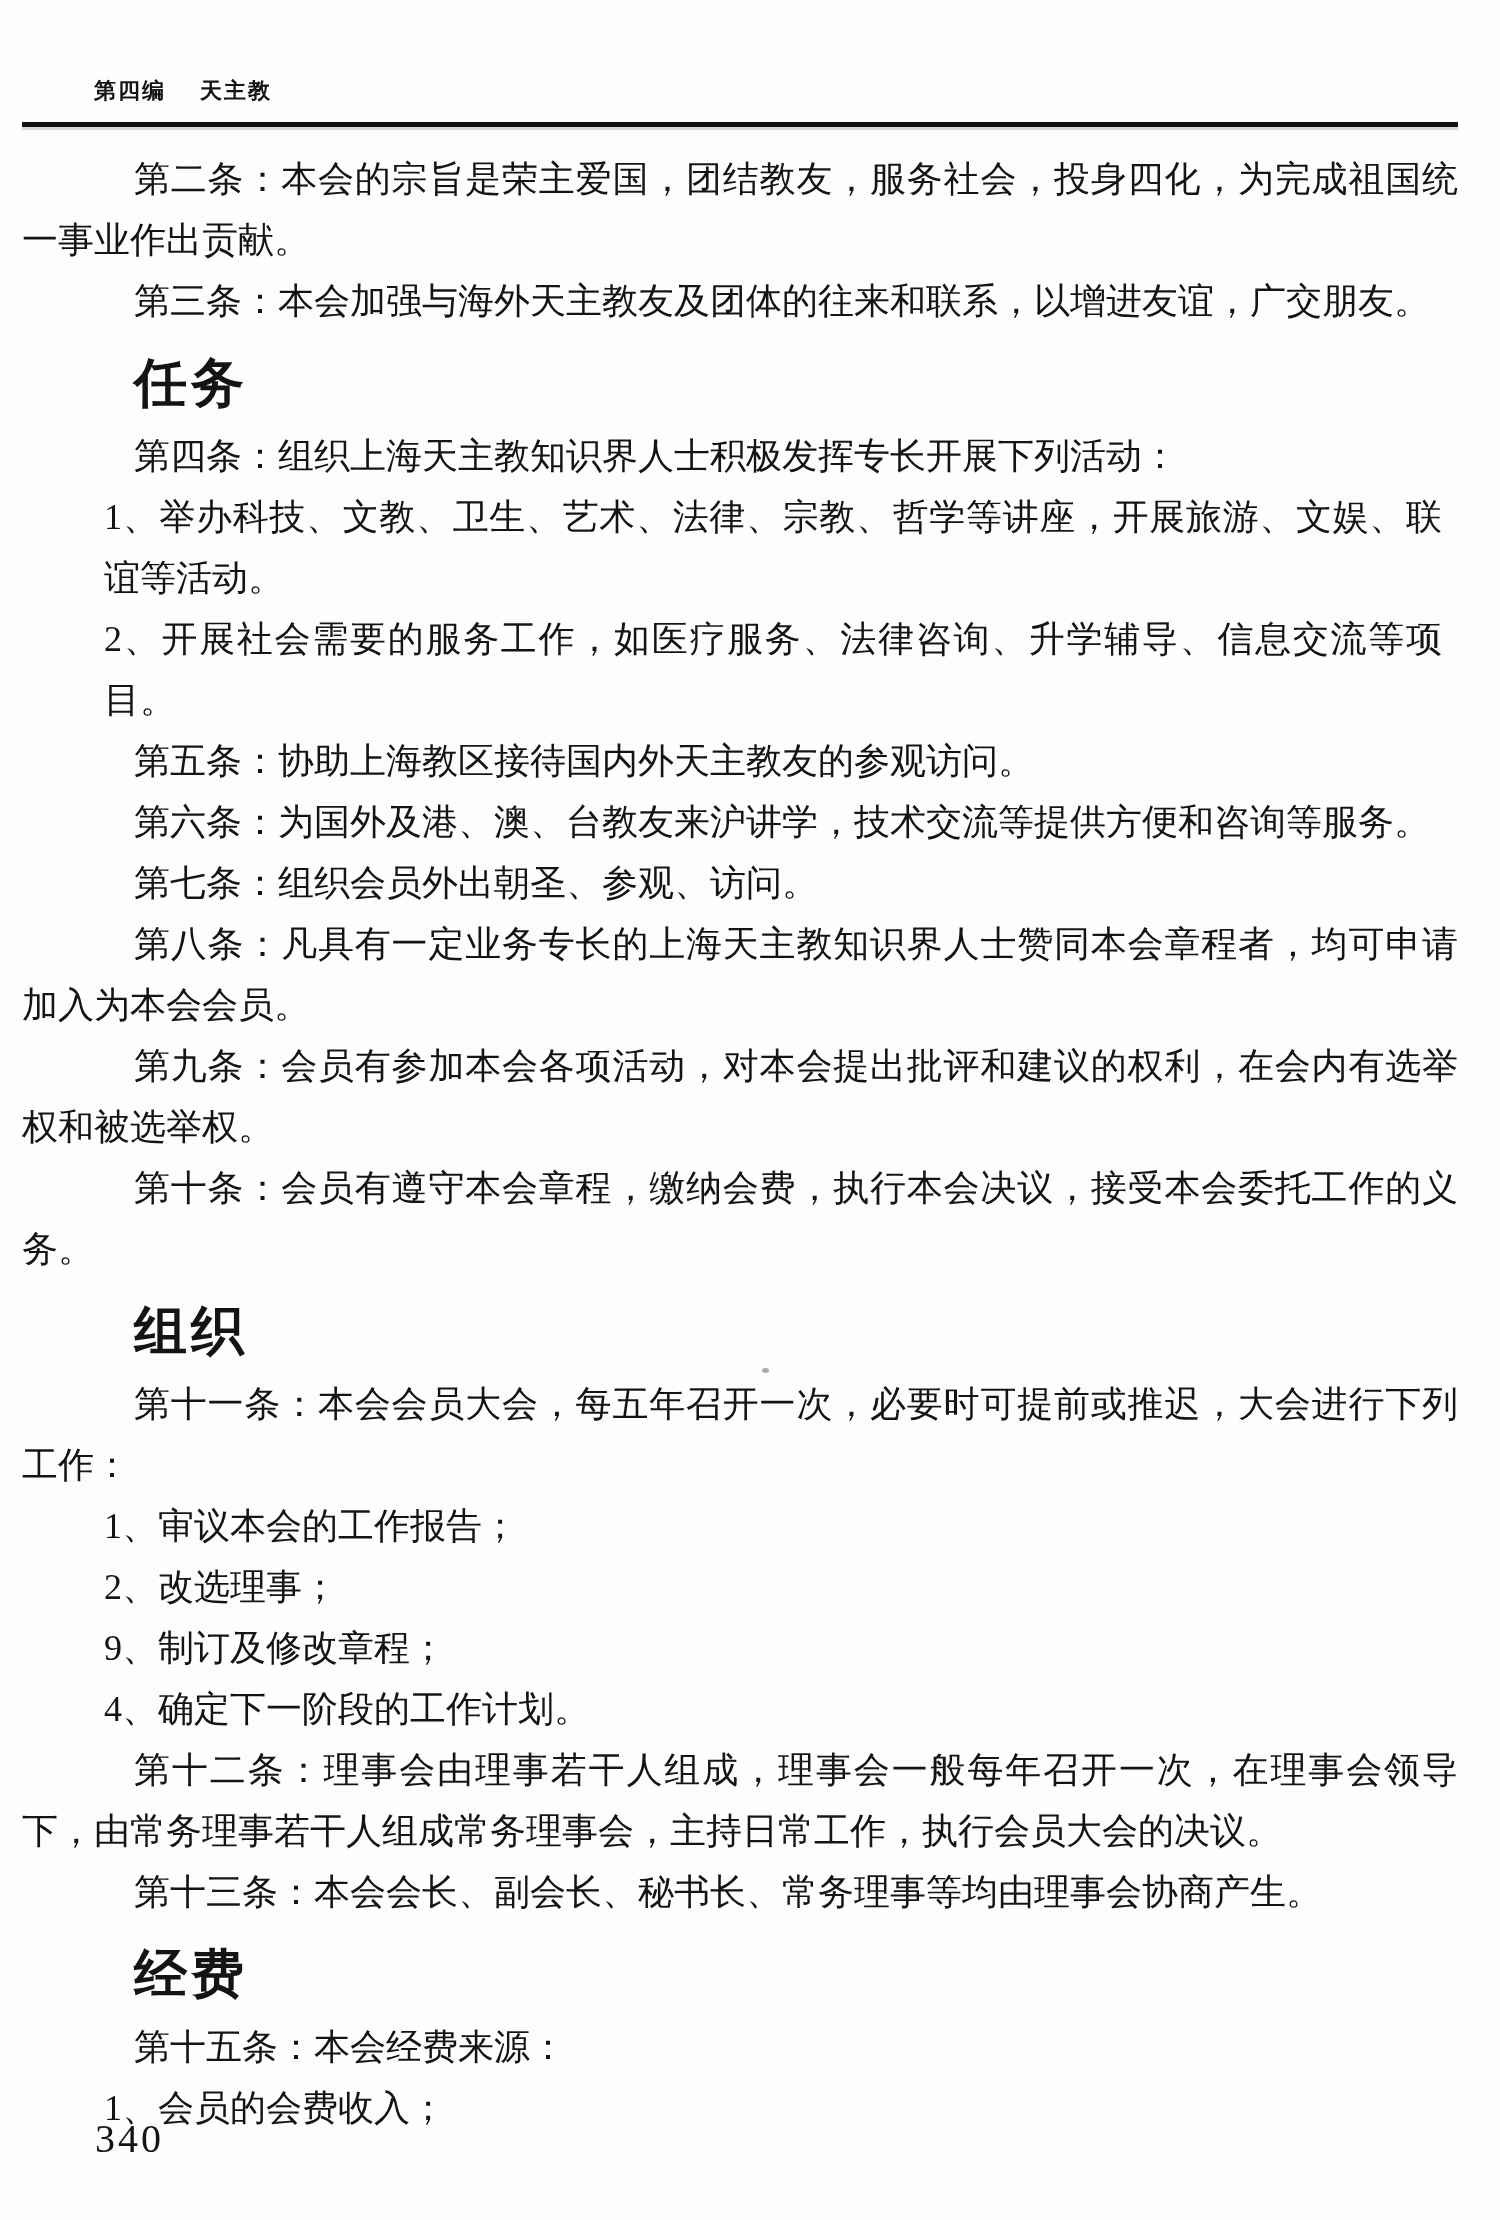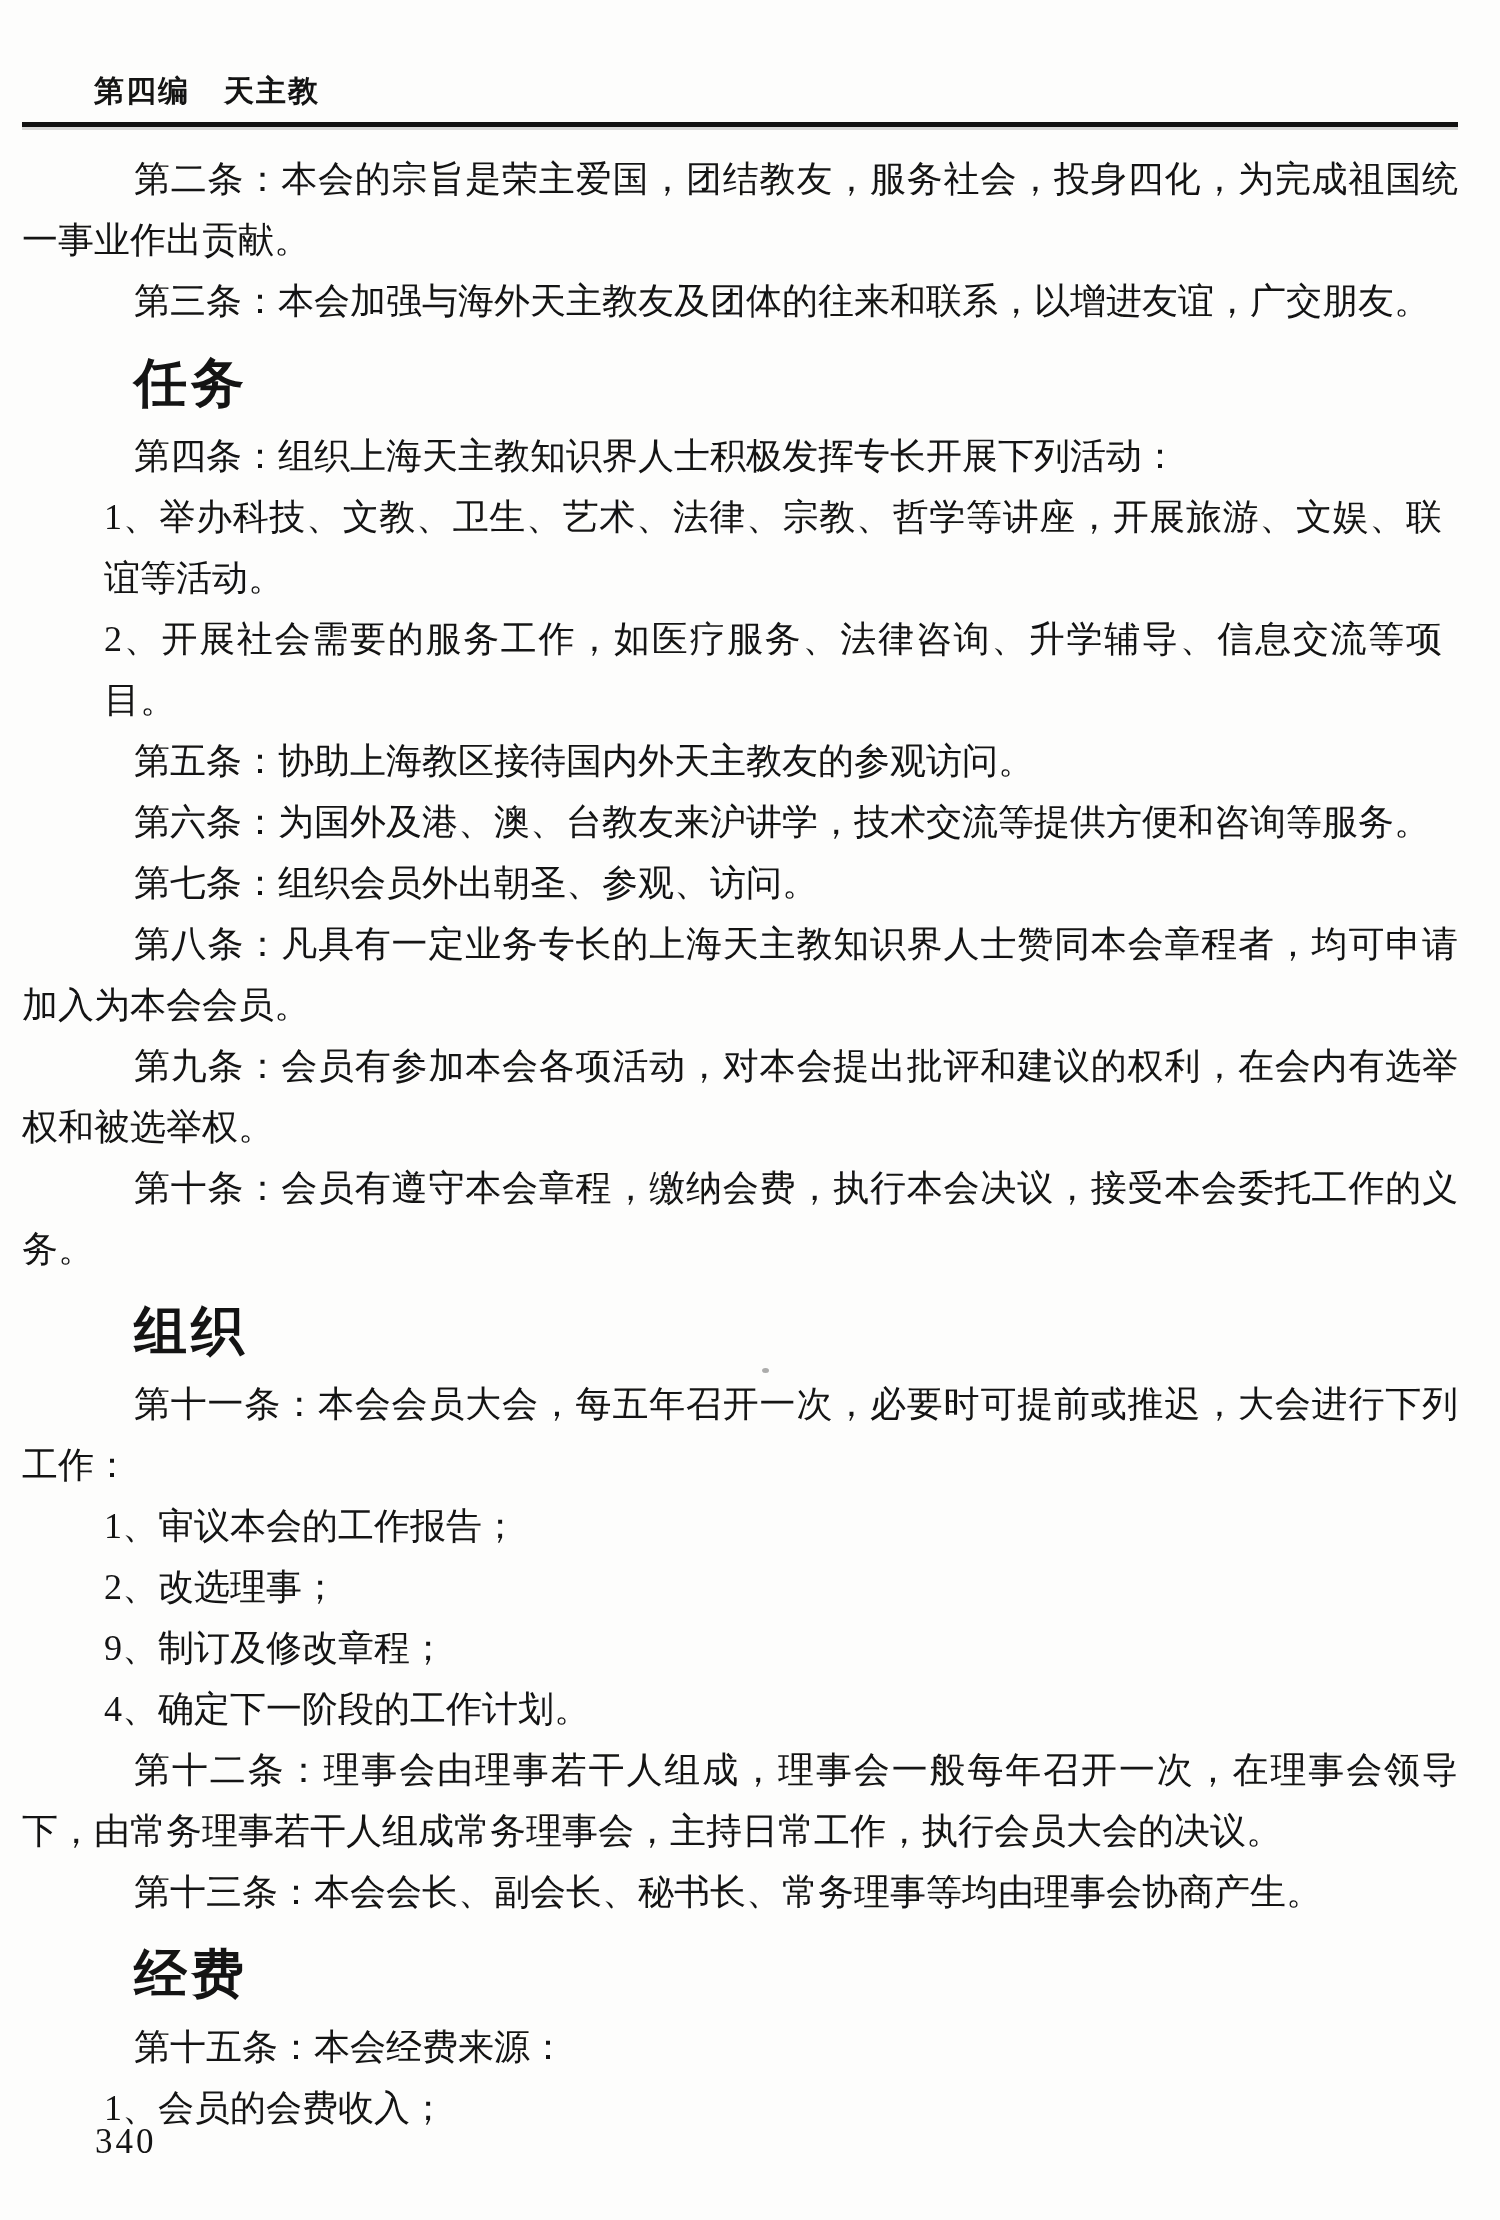--- a/index.html
+++ b/index.html
@@ -17,21 +17,21 @@
     font-family: "Liberation Serif", "DejaVu Serif", serif;
     box-sizing: border-box;
     padding: 72px 42px 0 22px;
     overflow: hidden;
   }
   
   .running-head {
     padding-left: 72px;
     font-family: "Liberation Sans", "DejaVu Sans", sans-serif;
     font-weight: bold;
-    font-size: 30px;
+    font-size: 22px;
     line-height: 38px;
     letter-spacing: 2px;
   }
   .running-head .vol { margin-right: 34px; }
   .head-rule {
     margin-top: 12px;
     height: 5px;
     background: #121212;
     box-shadow: 0 3px 0 rgba(0,0,0,0.14);
   }
@@ -58,21 +58,21 @@
     font-size: 53px;
     line-height: 50px;
     letter-spacing: 4px;
     text-indent: 0;
   }
   
   .page-number {
     position: absolute;
     left: 95px;
     bottom: 58px;
-    font-size: 35px;
+    font-size: 40px;
     letter-spacing: 3px;
     text-align: center;
   }
   
   .speck {
     position: absolute;
     left: 762px;
     top: 1368px;
     width: 7px;
     height: 5px;

